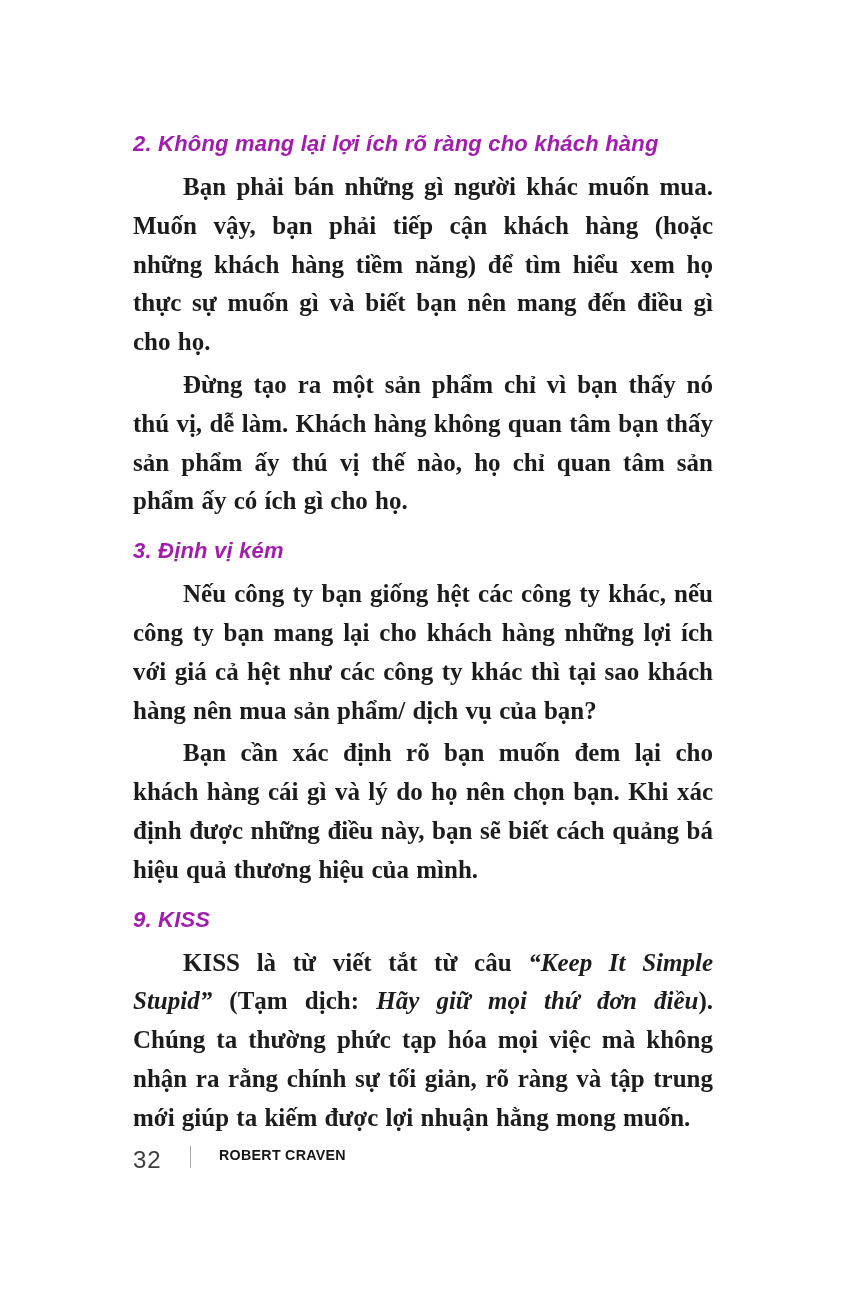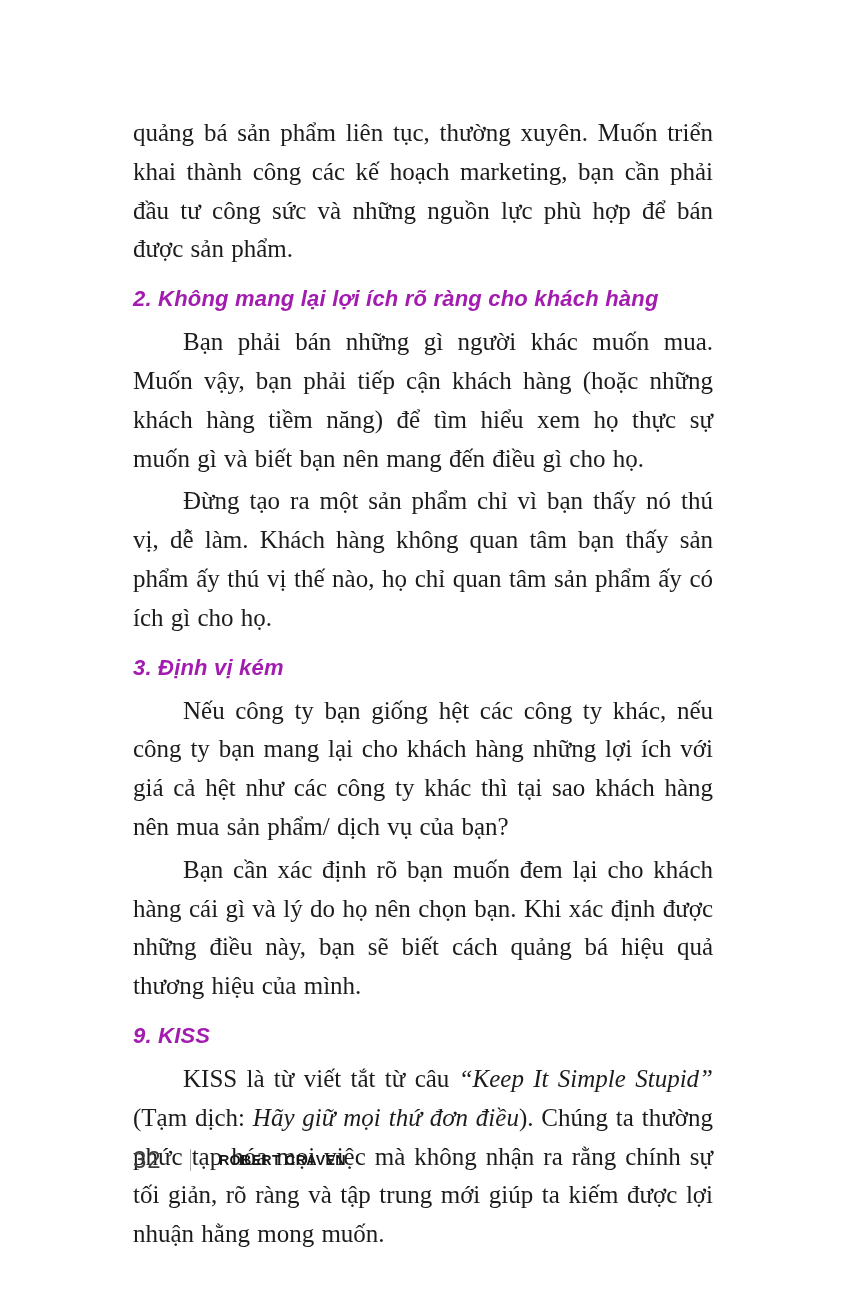--- a/index.html
+++ b/index.html
@@ -25,40 +25,41 @@
   p.body {
     font-family: "Liberation Serif", "DejaVu Serif", serif;
     font-size: 25px;
     line-height: 38.8px;
     text-align: justify;
     margin: 0 0 4px 0;
     word-spacing: 1px;
   }
   p.body.indent {
     text-indent: 50px;
+    font-weight: bold;
   }
   h2.section-heading {
     font-family: "Liberation Sans", "DejaVu Sans", sans-serif;
     font-weight: 700;
     font-style: italic;
     font-size: 22px;
     line-height: 28px;
     margin: 16px 0 10px 0;
     letter-spacing: 0.2px;
     color: #a21caf;
   }
   .italic-seg {
     font-style: italic;
   }
   .footer {
     position: absolute;
     left: 133px;
     top: 1146px;
     display: flex;
-    align-items: center;
+    align-items: flex-start;
     gap: 28px;
   }
   .footer .page-number {
     font-family: "Liberation Sans", "DejaVu Sans", sans-serif;
     font-size: 24px;
     font-weight: 400;
     color: #3d3d3d;
     letter-spacing: 1px;
   }
   .footer .divider {
@@ -76,21 +77,20 @@
     transform-origin: left center;
   }
 </style>
 </head>
 <body>
 
 <div class="page">
 
   <div class="content">
 
-    <p class="body">quảng bá sản phẩm liên tục, thường xuyên. Muốn triển khai thành công các kế hoạch marketing, bạn cần phải đầu tư công sức và những nguồn lực phù hợp để bán được sản phẩm.</p>
 
     <h2 class="section-heading">2. Không mang lại lợi ích rõ ràng cho khách hàng</h2>
 
     <p class="body indent">Bạn phải bán những gì người khác muốn mua. Muốn vậy, bạn phải tiếp cận khách hàng (hoặc những khách hàng tiềm năng) để tìm hiểu xem họ thực sự muốn gì và biết bạn nên mang đến điều gì cho họ.</p>
 
     <p class="body indent">Đừng tạo ra một sản phẩm chỉ vì bạn thấy nó thú vị, dễ làm. Khách hàng không quan tâm bạn thấy sản phẩm ấy thú vị thế nào, họ chỉ quan tâm sản phẩm ấy có ích gì cho họ.</p>
 
     <h2 class="section-heading">3. Định vị kém</h2>
 
     <p class="body indent">Nếu công ty bạn giống hệt các công ty khác, nếu công ty bạn mang lại cho khách hàng những lợi ích với giá cả hệt như các công ty khác thì tại sao khách hàng nên mua sản phẩm/ dịch vụ của bạn?</p>

